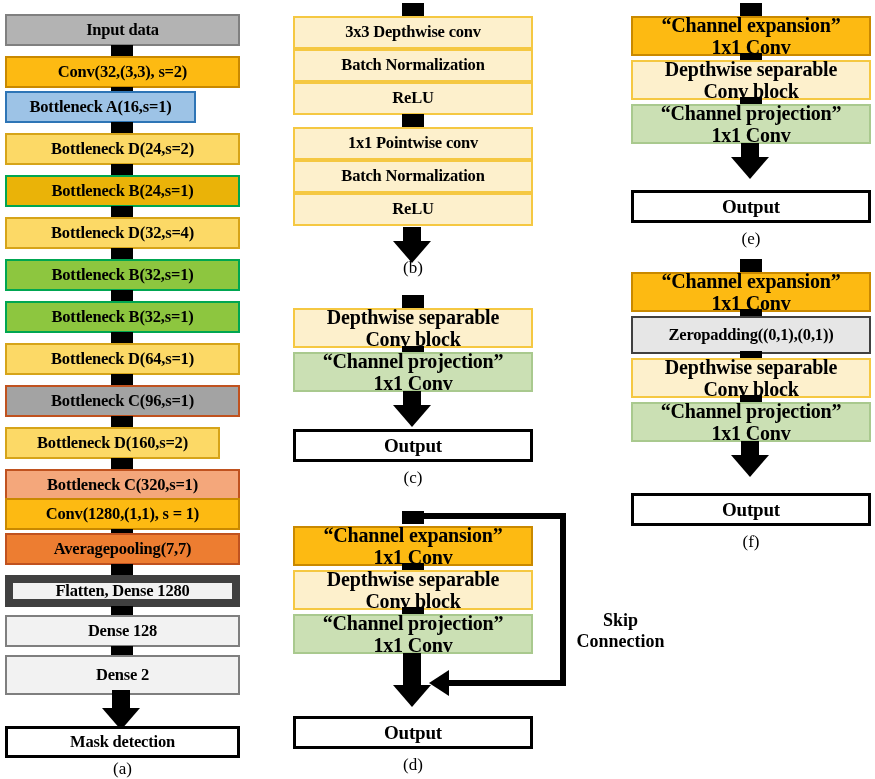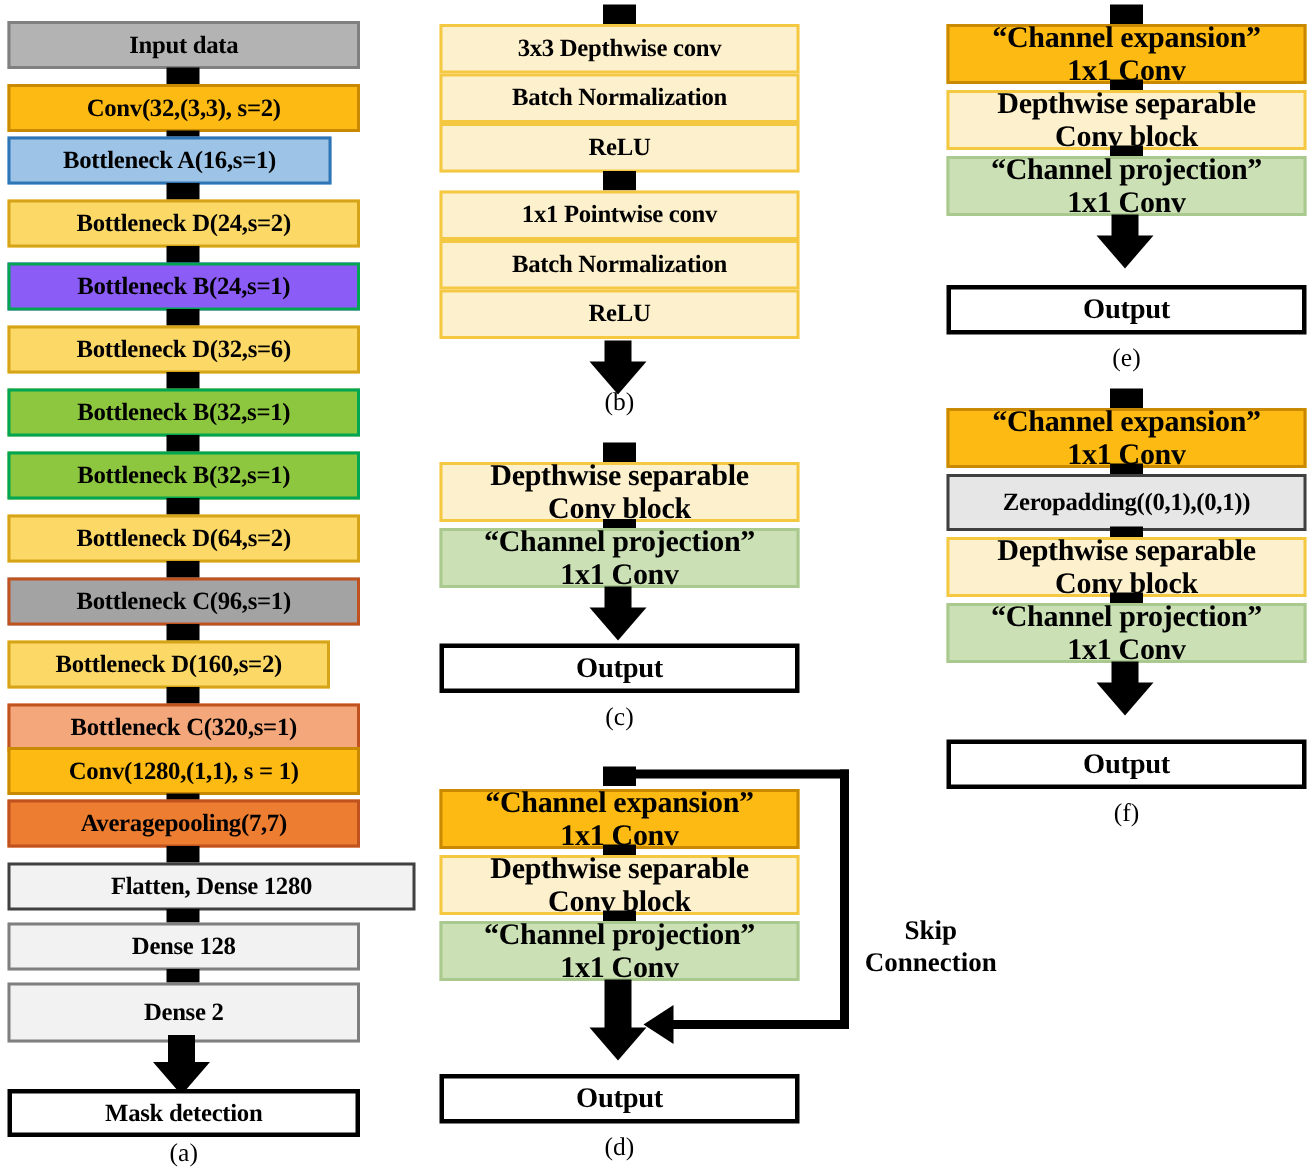--- a/index.html
+++ b/index.html
@@ -54,52 +54,52 @@
     <div class="node" style="left:5px;top:14px;width:235px;height:32px;background:#b3b3b3;border:2px solid #808080;">
       <span>Input data</span>
     </div>
     <div class="stub" style="left:111px;top:45px;"></div>
 
     <div class="node" style="left:5px;top:56px;width:235px;height:32px;background:#FDBA12;border:2px solid #C98900;">
       <span>Conv(32,(3,3), s=2)</span>
     </div>
     <div class="stub" style="left:111px;top:87px;"></div>
 
-    <div class="node" style="left:5px;top:91px;width:216px;height:32px;background:#9DC3E6;border:2px solid #2E75B6;">
+    <div class="node" style="left:5px;top:91px;width:191px;height:32px;background:#9DC3E6;border:2px solid #2E75B6;">
       <span>Bottleneck A(16,s=1)</span>
     </div>
     <div class="stub" style="left:111px;top:122px;"></div>
 
     <div class="node" style="left:5px;top:133px;width:235px;height:32px;background:#FCD966;border:2px solid #D6A419;">
       <span>Bottleneck D(24,s=2)</span>
     </div>
     <div class="stub" style="left:111px;top:164px;"></div>
 
-    <div class="node" style="left:5px;top:175px;width:235px;height:32px;background:#8b5cf6;border:2px solid #00A651;">
+    <div class="node" style="left:5px;top:175px;width:235px;height:32px;background:#eab308;border:2px solid #00A651;">
       <span>Bottleneck B(24,s=1)</span>
     </div>
     <div class="stub" style="left:111px;top:206px;"></div>
 
     <div class="node" style="left:5px;top:217px;width:235px;height:32px;background:#FCD966;border:2px solid #D6A419;">
-      <span>Bottleneck D(32,s=6)</span>
+      <span>Bottleneck D(32,s=4)</span>
     </div>
     <div class="stub" style="left:111px;top:248px;"></div>
 
     <div class="node" style="left:5px;top:259px;width:235px;height:32px;background:#8DC63F;border:2px solid #00A651;">
       <span>Bottleneck B(32,s=1)</span>
     </div>
     <div class="stub" style="left:111px;top:290px;"></div>
 
     <div class="node" style="left:5px;top:301px;width:235px;height:32px;background:#8DC63F;border:2px solid #00A651;">
       <span>Bottleneck B(32,s=1)</span>
     </div>
     <div class="stub" style="left:111px;top:332px;"></div>
 
     <div class="node" style="left:5px;top:343px;width:235px;height:32px;background:#FCD966;border:2px solid #D6A419;">
-      <span>Bottleneck D(64,s=2)</span>
+      <span>Bottleneck D(64,s=1)</span>
     </div>
     <div class="stub" style="left:111px;top:374px;"></div>
 
     <div class="node" style="left:5px;top:385px;width:235px;height:32px;background:#a3a3a3;border:2px solid #C0521F;">
       <span>Bottleneck C(96,s=1)</span>
     </div>
     <div class="stub" style="left:111px;top:416px;"></div>
 
     <div class="node" style="left:5px;top:427px;width:215px;height:32px;background:#FCD966;border:2px solid #D6A419;">
       <span>Bottleneck D(160,s=2)</span>
@@ -114,21 +114,21 @@
     <div class="node" style="left:5px;top:498px;width:235px;height:32px;background:#FDBA12;border:2px solid #C98900;">
       <span>Conv(1280,(1,1), s = 1)</span>
     </div>
     <div class="stub" style="left:111px;top:529px;"></div>
 
     <div class="node" style="left:5px;top:533px;width:235px;height:32px;background:#ED7D31;border:2px solid #C0521F;">
       <span>Averagepooling(7,7)</span>
     </div>
     <div class="stub" style="left:111px;top:564px;"></div>
 
-    <div class="node" style="left:5px;top:575px;width:272px;height:32px;background:#F2F2F2;border:2px solid #404040;">
+    <div class="node" style="left:5px;top:575px;width:235px;height:32px;background:#F2F2F2;border:8px solid #404040;">
       <span>Flatten, Dense 1280</span>
     </div>
     <div class="stub" style="left:111px;top:606px;"></div>
 
     <div class="node" style="left:5px;top:615px;width:235px;height:32px;background:#F2F2F2;border:2px solid #7F7F7F;">
       <span>Dense 128</span>
     </div>
     <div class="stub" style="left:111px;top:646px;"></div>
 
     <div class="node" style="left:5px;top:655px;width:235px;height:40px;background:#F2F2F2;border:2px solid #7F7F7F;">

